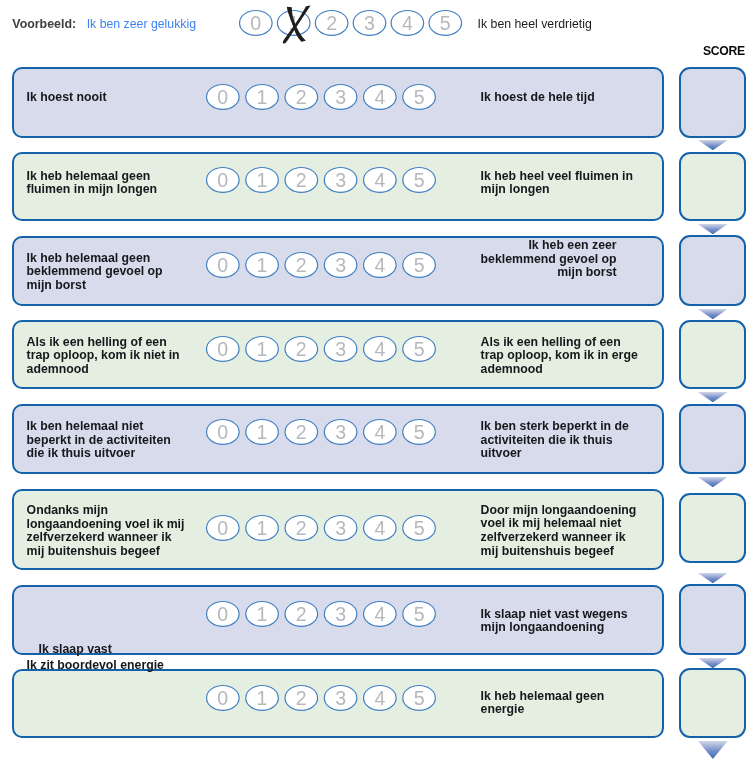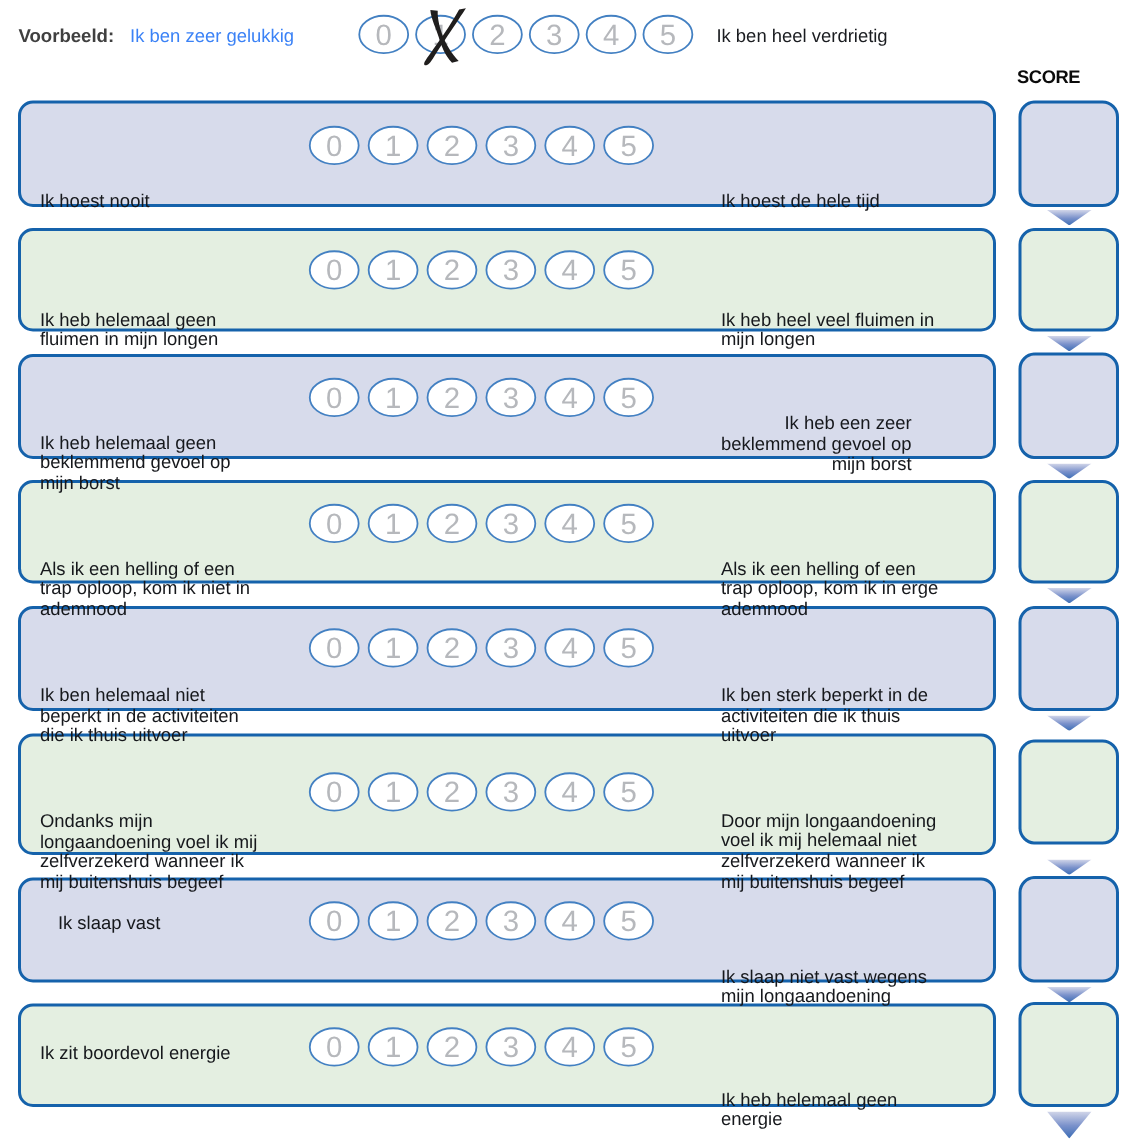--- a/index.html
+++ b/index.html
@@ -8,29 +8,29 @@
        font-family:"Liberation Sans",sans-serif;}
 
   
   #example-row{position:absolute;left:0;top:0;width:755px;height:48px;}
   #example-label{position:absolute;left:12.3px;top:17.2px;font-size:12.4px;font-weight:bold;color:#404040;white-space:nowrap;}
   #example-left-text{position:absolute;left:86.7px;top:17.2px;font-size:12.3px;color:#3b82f6;white-space:nowrap;}
   #example-right-text{position:absolute;left:477.6px;top:17.2px;font-size:12.3px;color:#1a1c20;white-space:nowrap;}
   #example-scale{position:absolute;left:238.6px;top:10.4px;}
 
   
-  #score-title{position:absolute;left:678px;top:44.4px;width:67px;text-align:left;
+  #score-title{position:absolute;left:678px;top:44.4px;width:67px;text-align:right;
                font-size:12.2px;font-weight:bold;color:#0b0b0b;letter-spacing:-0.25px;}
 
   
   .qrow{position:absolute;left:11.8px;width:652.5px;border:2.6px solid #1562ab;border-radius:10px;box-sizing:border-box;}
   .qrow.blue{background:#d7dbeb;}
   
   .qrow.green{background:#e4efe1;}
-  .qtext{position:absolute;font-size:12.3px;font-weight:normal;color:#16181c;line-height:13.7px;white-space:pre;margin-top:37px;}
+  .qtext{position:absolute;font-size:12.3px;font-weight:bold;color:#16181c;line-height:13.7px;white-space:pre;}
   .qtext-left{left:26.6px;}
   .qtext-right{left:480.6px;}
   .scale{position:absolute;left:206.3px;}
   .scale svg, #example-scale svg{display:block;}
   .scale, #example-scale{transform:translateZ(0);}
 
   
   .sbox{position:absolute;left:679.2px;width:67.2px;border:2.4px solid #1562ab;border-radius:11px;box-sizing:border-box;}
   .sbox.blue{background:#d7dbeb;}
   
@@ -307,21 +307,21 @@
       <ellipse cx="95.32" cy="24.95" rx="16.3" ry="12.45" fill="#ffffff" stroke="#4380c2" stroke-width="1.2"></ellipse>
       <text x="95.32" y="31.75" text-anchor="middle" font-family="&quot;Liberation Sans&quot;,sans-serif" font-size="19.6" fill="#b6b8bc">2</text>
       <ellipse cx="134.58" cy="24.95" rx="16.3" ry="12.45" fill="#ffffff" stroke="#4380c2" stroke-width="1.2"></ellipse>
       <text x="134.58" y="31.75" text-anchor="middle" font-family="&quot;Liberation Sans&quot;,sans-serif" font-size="19.6" fill="#b6b8bc">3</text>
       <ellipse cx="173.84" cy="24.95" rx="16.3" ry="12.45" fill="#ffffff" stroke="#4380c2" stroke-width="1.2"></ellipse>
       <text x="173.84" y="31.75" text-anchor="middle" font-family="&quot;Liberation Sans&quot;,sans-serif" font-size="19.6" fill="#b6b8bc">4</text>
       <ellipse cx="213.1" cy="24.95" rx="16.3" ry="12.45" fill="#ffffff" stroke="#4380c2" stroke-width="1.2"></ellipse>
       <text x="213.1" y="31.75" text-anchor="middle" font-family="&quot;Liberation Sans&quot;,sans-serif" font-size="19.6" fill="#b6b8bc">5</text>
     </svg>
   </div>
-<div class="qtext qtext-left" style="top: 572px; padding-left: 12px;">Ik slaap vast</div>
+<div class="qtext qtext-left" style="top: 643px; padding-left: 12px;">Ik slaap vast</div>
 <div class="qtext qtext-right" style="top: 607.7px;">Ik slaap niet vast wegens
 mijn longaandoening</div>
 <div class="scale" style="top: 601.1px;">
     <svg width="229.89999999999998" height="49.9" viewBox="0 0 229.89999999999998 49.9" overflow="visible" style="margin-top: -12px; margin-left: 0px;">
       <ellipse cx="16.8" cy="24.95" rx="16.3" ry="12.45" fill="#ffffff" stroke="#4380c2" stroke-width="1.2"></ellipse>
       <text x="16.8" y="31.75" text-anchor="middle" font-family="&quot;Liberation Sans&quot;,sans-serif" font-size="19.6" fill="#b6b8bc">0</text>
       <ellipse cx="56.06" cy="24.95" rx="16.3" ry="12.45" fill="#ffffff" stroke="#4380c2" stroke-width="1.2"></ellipse>
       <text x="56.06" y="31.75" text-anchor="middle" font-family="&quot;Liberation Sans&quot;,sans-serif" font-size="19.6" fill="#b6b8bc">1</text>
       <ellipse cx="95.32" cy="24.95" rx="16.3" ry="12.45" fill="#ffffff" stroke="#4380c2" stroke-width="1.2"></ellipse>
       <text x="95.32" y="31.75" text-anchor="middle" font-family="&quot;Liberation Sans&quot;,sans-serif" font-size="19.6" fill="#b6b8bc">2</text>

